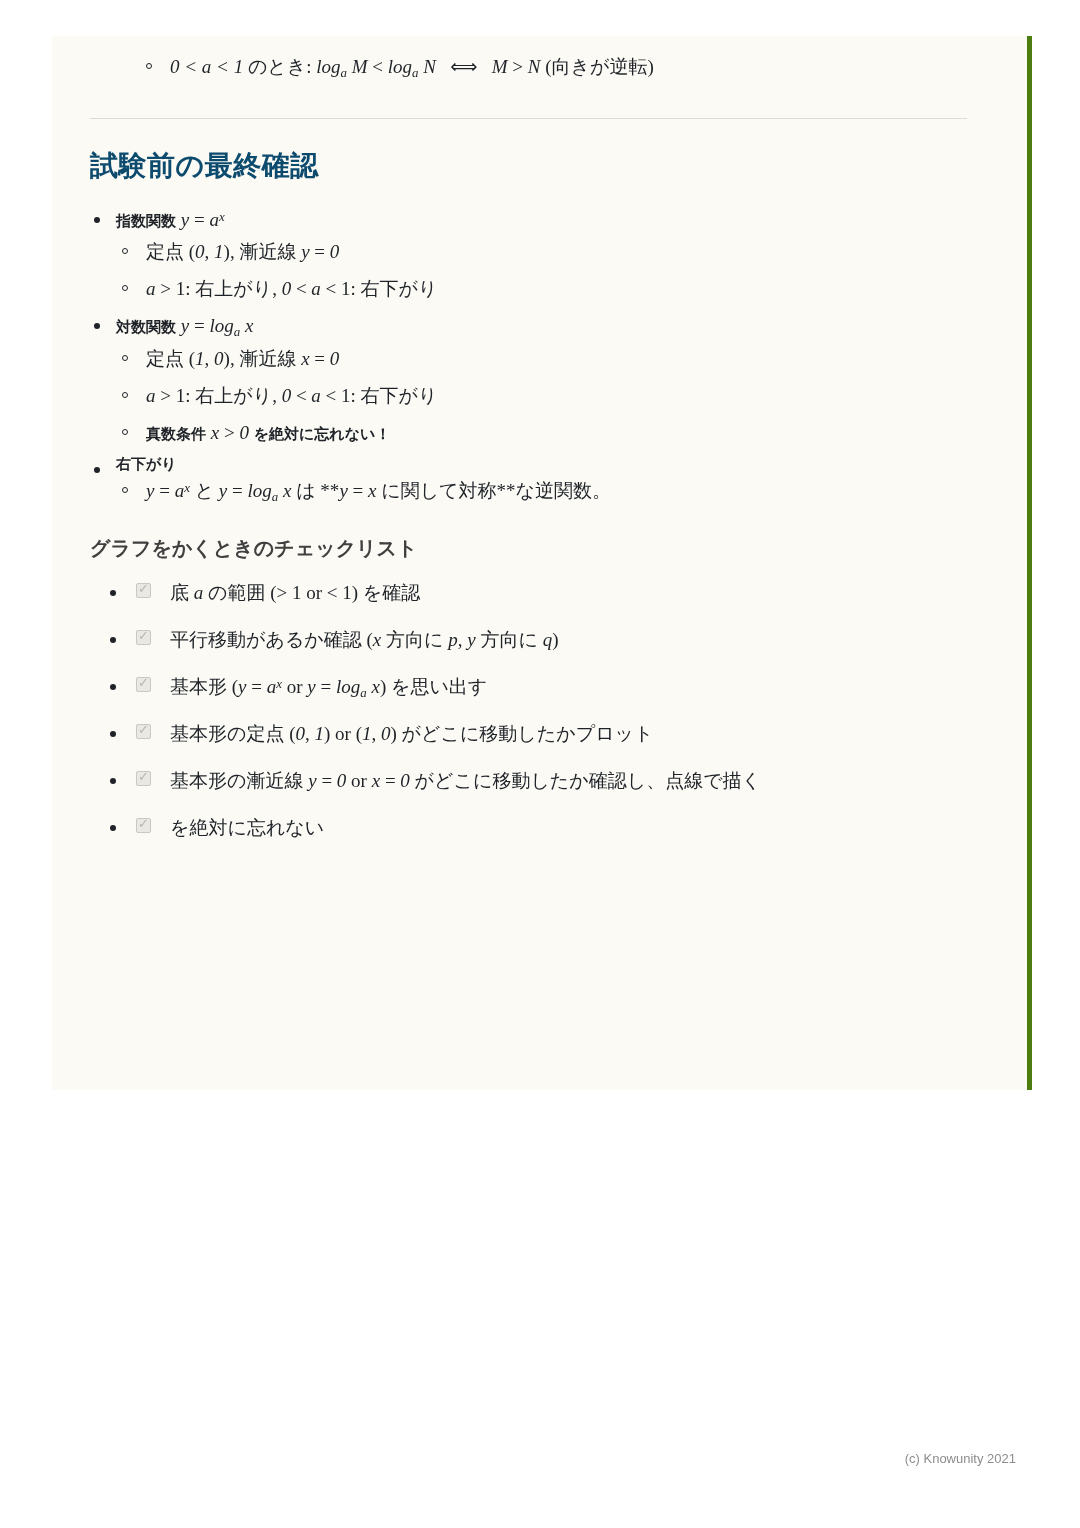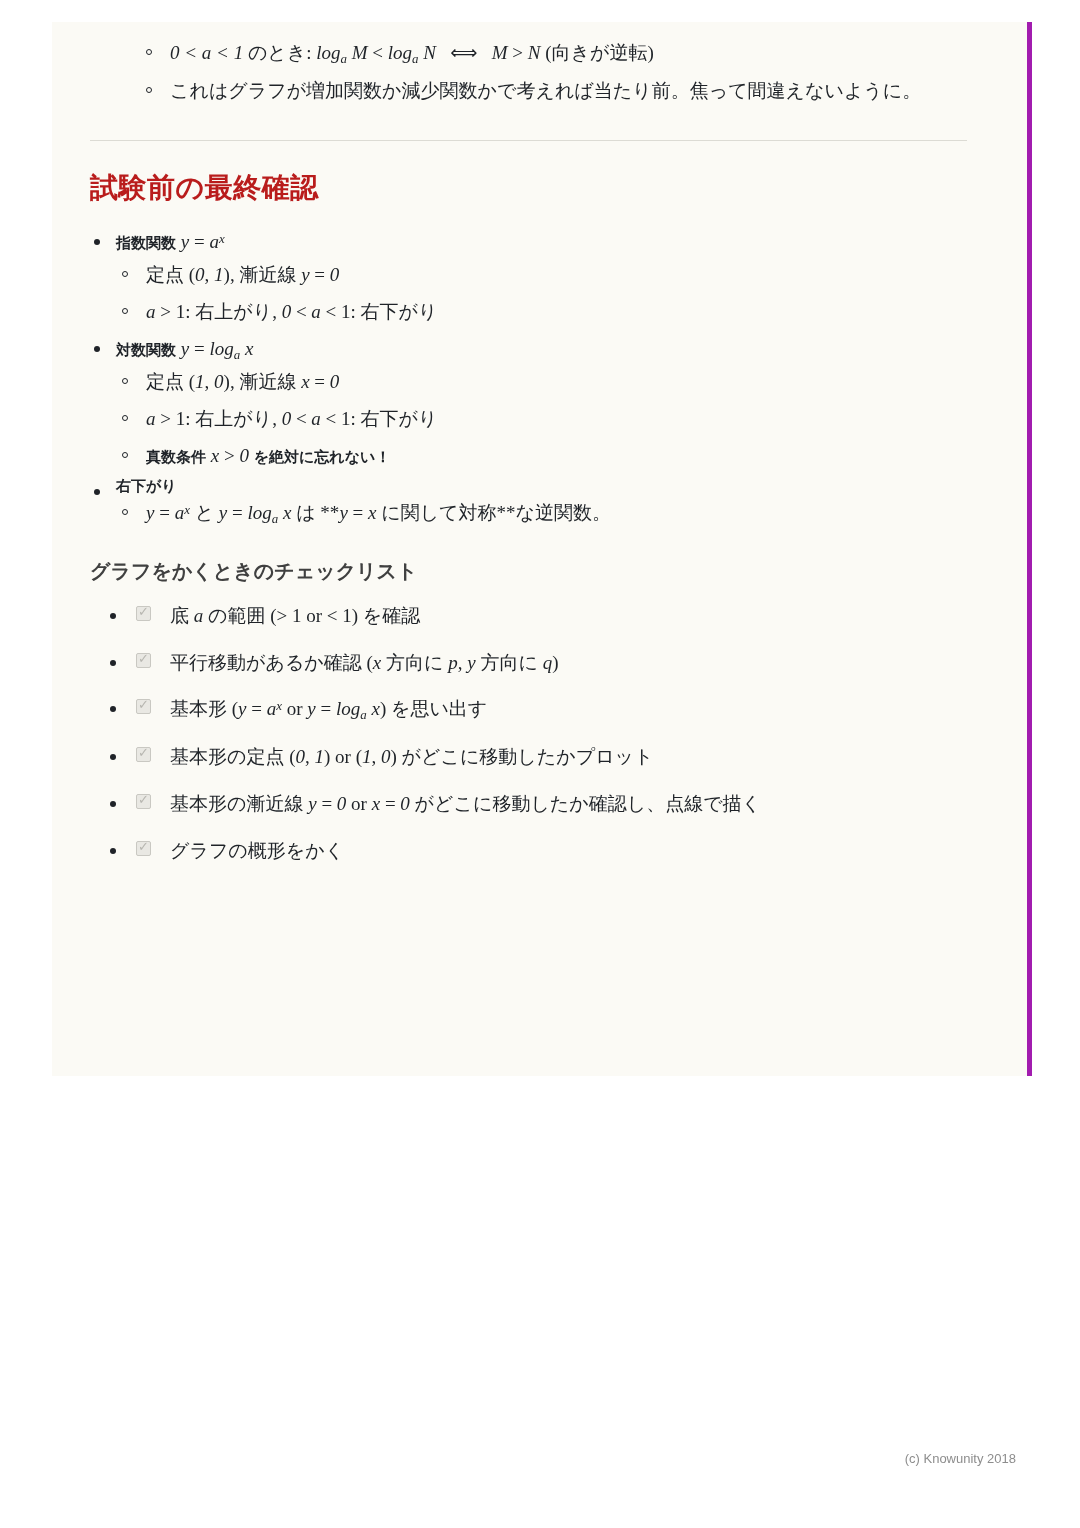--- a/index.html
+++ b/index.html
@@ -10,25 +10,25 @@
   body {
     width: 1080px;
     height: 1528px;
     position: relative;
     font-family: "Liberation Serif", serif;
     color: #1f2328;
   }
   .page {
     position: absolute;
     left: 52px;
-    top: 22px;
+    top: 36px;
     width: 980px;
     height: 1054px;
     background: #fbfaf5;
-    border-right: 5px solid #a21caf;
+    border-right: 5px solid #4d7c0f;
     box-sizing: border-box;
   }
   .content {
     padding: 14px 60px 0 38px;
   }
   
   .txt {
     font-family: "Liberation Serif", serif;
     font-size: 19px;
     line-height: 1.62;
@@ -87,21 +87,21 @@
   }
   .hr {
     border: none;
     border-top: 1px solid #dcdbd4;
     margin: 34px 0 28px 0;
   }
   h2.section {
     font-family: Liberation Mono, monospace;
     font-size: 28px;
     font-weight: bold;
-    color: #b91c1c;
+    color: #0c4a6e;
     margin: 0 0 20px 0;
     letter-spacing: 0.5px;
   }
   .jp-bold {
     font-family: "Liberation Sans", sans-serif;
     font-weight: bold;
     font-size: 15px;
   }
   h3.subhead {
     font-family: "Liberation Sans", sans-serif;
@@ -165,21 +165,20 @@
 <body>
 
 <div class="page">
   <div class="content">
 
     <div class="top-block">
       <ul class="lvl2">
         <li class="txt">
           <span class="math">0 &lt; <span class="math">a</span> &lt; 1</span><span class="up"> のとき: </span><span class="math">log<sub>a</sub> M</span><span class="up"> &lt; </span><span class="math">log<sub>a</sub> N</span><span class="up">&nbsp; &nbsp;⟺&nbsp; &nbsp;</span><span class="math">M</span><span class="up"> &gt; </span><span class="math">N</span><span class="up"> (向きが逆転)</span>
         </li>
-        <li class="txt">これはグラフが増加関数か減少関数かで考えれば当たり前。焦って間違えないように。</li>
       </ul>
     </div>
 
     <hr class="hr">
 
     <h2 class="section">試験前の最終確認</h2>
 
     <ul class="lvl1">
 
       <li>
@@ -225,20 +224,20 @@
       <li>
         <span class="checkbox"></span>
         <span class="txt">基本形の定点 (<span class="math">0</span>, <span class="math">1</span>) or (<span class="math">1</span>, <span class="math">0</span>) がどこに移動したかプロット</span>
       </li>
       <li>
         <span class="checkbox"></span>
         <span class="txt">基本形の漸近線 <span class="math">y</span> = <span class="math">0</span> or <span class="math">x</span> = <span class="math">0</span> がどこに移動したか確認し、点線で描く</span>
       </li>
       <li>
         <span class="checkbox"></span>
-        <span class="txt">グラフの概形をかく</span>
+        <span class="txt">を絶対に忘れない</span>
       </li>
     </ul>
 
   </div>
 </div>
 
-<div class="footer">(c) Knowunity 2018</div>
+<div class="footer">(c) Knowunity 2021</div>
 
 </body></html>

